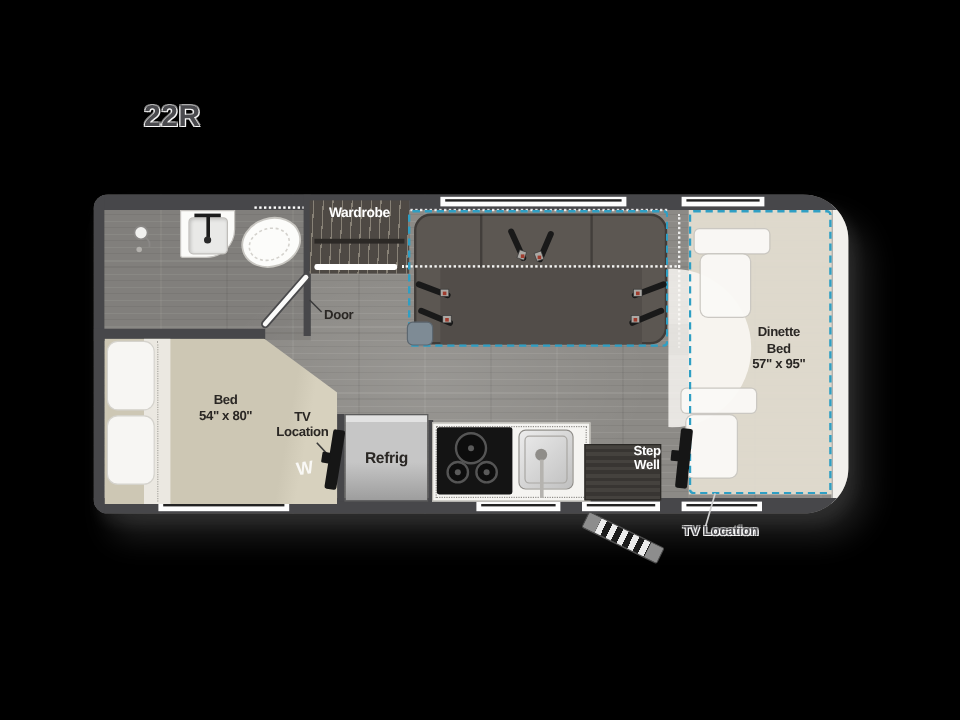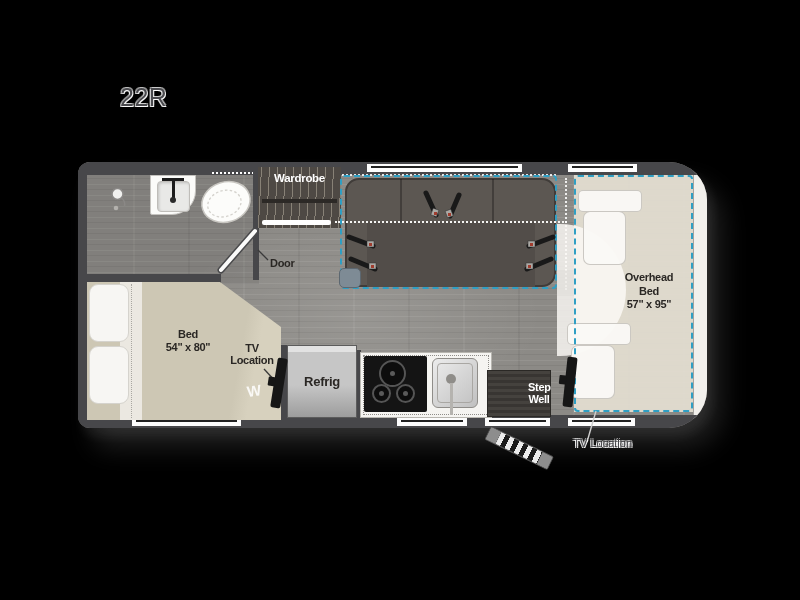--- a/index.html
+++ b/index.html
@@ -1,20 +1,20 @@
 <!DOCTYPE html>
 <html><head>
 <meta charset="utf-8">
 <style>
   html,body{margin:0;padding:0;background:#000;}
   .stage{position:relative;width:800px;height:600px;background:#000;overflow:hidden;
          font-family:"Liberation Sans","DejaVu Sans",sans-serif;}
   .abs{position:absolute;}
   .lbl{font-weight:bold;color:#2a2724;letter-spacing:-0.3px;line-height:11.5px;font-size:11px;text-align:center;}
-  .outlined{color:#4a4a4e;font-weight:normal;
+  .outlined{color:#4a4a4e;font-weight:bold;
     text-shadow:1px 1px 0 rgba(255,255,255,.95),-1px -1px 0 rgba(255,255,255,.55),
                 1px -1px 0 rgba(255,255,255,.55),-1px 1px 0 rgba(255,255,255,.85);}
   .title{left:120px;top:83px;font-size:25px;letter-spacing:0.5px;}
   
   .plan{left:78px;top:162px;width:629px;height:266px;border-radius:12px 38px 38px 12px;overflow:hidden;
         background-color:#8c8a86;
         background-image:
           radial-gradient(ellipse 260px 150px at 45% 58%, rgba(255,255,255,.11), transparent 70%),
           repeating-linear-gradient(180deg, rgba(255,255,255,.08) 0 1px, rgba(255,255,255,0) 1px 5px, rgba(0,0,0,.06) 5px 6px, rgba(0,0,0,0) 6px 11px),
           repeating-linear-gradient(90deg, rgba(0,0,0,.05) 0 2px, rgba(0,0,0,0) 2px 55px, rgba(255,255,255,.05) 55px 57px, rgba(0,0,0,0) 57px 110px);
@@ -68,21 +68,21 @@
   .cooktop{left:286px;top:194px;width:63px;height:56px;background:#141414;border-radius:2px;}
   .burner{border-radius:50%;background:#0d0d0d;border:2px solid #555;box-sizing:border-box;position:absolute;}
   .burner i{position:absolute;left:50%;top:50%;width:5px;height:5px;margin:-2.5px;border-radius:50%;background:#5a5a5a;}
   .ksink{left:354px;top:196px;width:46px;height:50px;background:linear-gradient(135deg,#ececec,#c0c0c0);
          border:1.5px solid #8f8d89;border-radius:6px;box-sizing:border-box;}
   .ksink i{position:absolute;left:4px;top:4px;right:4px;bottom:4px;border:1px solid #a9a7a3;border-radius:4px;}
   .faucet2{left:368px;top:212px;width:10px;height:10px;border-radius:50%;background:#8f8d89;}
   .faucet2stem{left:371.5px;top:221px;width:3px;height:32px;background:#b5b3af;}
   .stepwell{left:409px;top:208px;width:64px;height:47px;background:#3f3c39;
             background-image:repeating-linear-gradient(180deg,#45423e 0 3px,#383532 3px 6px);
-            border:1px solid #2a2825;box-sizing:border-box;display:flex;flex-direction:column;justify-content:center;padding-left:40px;}
+            border:1px solid #2a2825;box-sizing:border-box;display:flex;flex-direction:column;justify-content:flex-start;padding-left:40px;}
   .stepwell span{color:#fff;}
   
   .cab{left:479px;top:13px;width:138px;height:240px;overflow:hidden;}
   .dotvert{left:487px;top:16px;width:0;height:112px;border-left:2px dotted rgba(255,255,255,.85);}
   .walkway{left:0;top:95px;width:56px;height:26px;background:rgba(58,56,52,.35);}
   .beige{left:17px;top:0;width:119px;height:237px;background:rgba(228,223,210,.93);}
   .arc{left:-63px;top:49px;width:132px;height:132px;border-radius:50%;background:rgba(252,250,246,.82);}
   .seat{background:rgba(250,249,245,.95);border:1px solid rgba(182,180,172,.7);box-sizing:border-box;}
   .overheaddash{left:17px;top:0;width:119px;height:237px;}
   .ovlabel{left:38px;top:96px;width:108px;line-height:13.5px;}
@@ -202,21 +202,21 @@
     <div class="abs cab">
       <div class="abs walkway"></div>
       <div class="abs beige"></div>
       <div class="abs arc"></div>
       <div class="abs seat" style="left:21px;top:15px;width:64px;height:22px;border-radius:5px;"></div>
       <div class="abs seat" style="left:26px;top:36px;width:43px;height:54px;border-radius:7px;"></div>
       <div class="abs seat" style="left:10px;top:148px;width:64px;height:22px;border-radius:5px;"></div>
       <div class="abs seat" style="left:14px;top:170px;width:44px;height:54px;border-radius:7px;"></div>
       <div class="abs dashbox overheaddash"></div>
       <div class="abs lbl ovlabel">
-        <div>Overhead</div>
+        <div>Dinette</div>
         <div>Bed</div>
         <div>57" x 95"</div>
       </div>
     </div>
   </div>
 
   <svg class="overlay" width="800" height="600" viewBox="0 0 800 600">
 
     <g>
       <circle cx="117.5" cy="194" r="5.5" fill="#f1f1ef" stroke="#8a8886" stroke-width="1.5"></circle>

